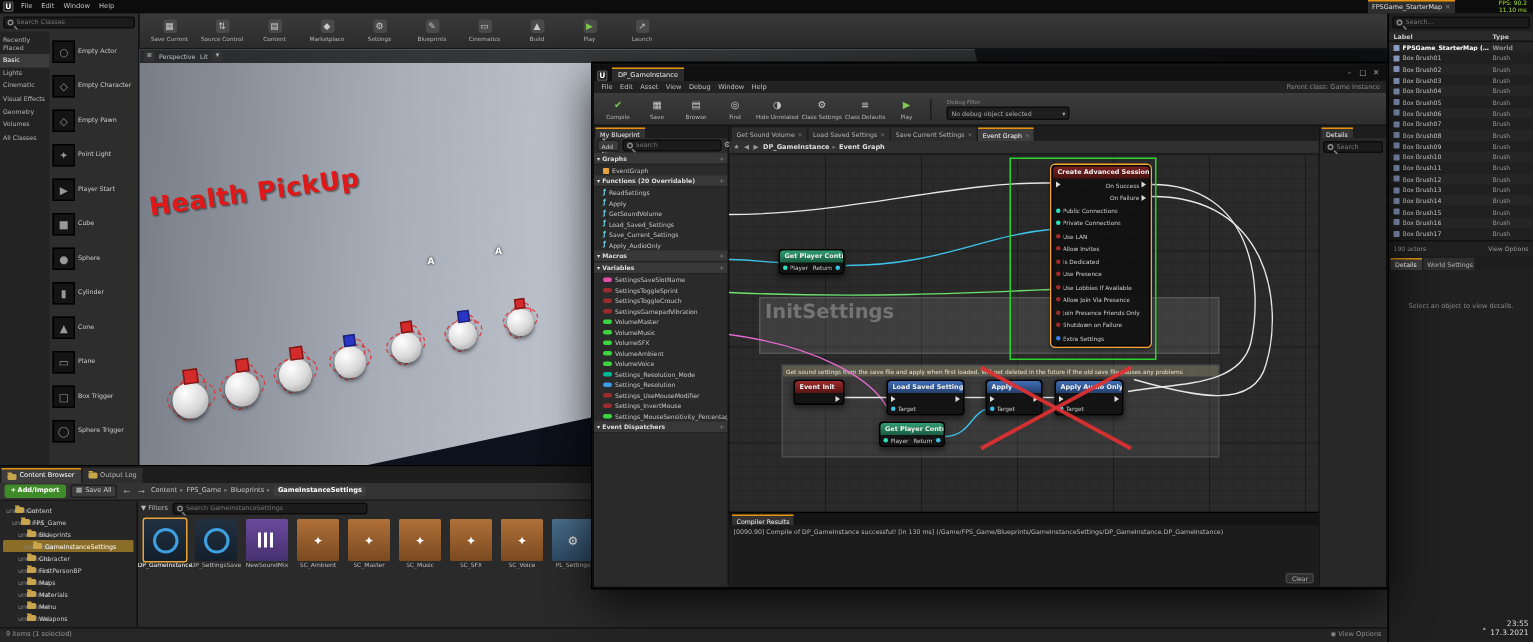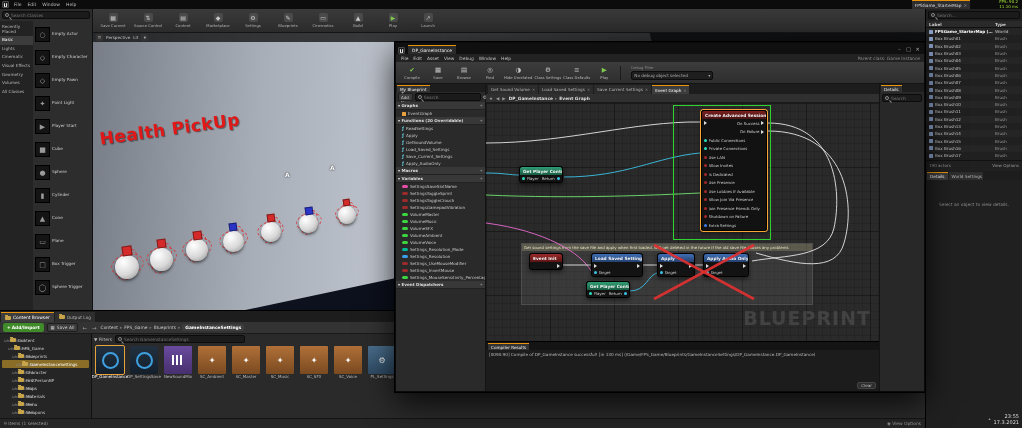--- a/index.html
+++ b/index.html
@@ -839,20 +839,23 @@
           <span>★</span>
           <span>◀</span>
           <span>▶</span>
           <span id="bp-crumbs">
               <span class="crumb">DP_GameInstance</span>
               <span class="csep">▸</span>
               <span class="crumb">Event Graph</span>
             </span>
         </div>
         <div id="canvas">
+          <div id="comment-upper">
+            <div class="ctitle">InitSettings</div>
+          </div>
           <div id="comment-lower">
             <div class="chead">Get sound settings from the save file and apply when first loaded. Will get deleted in the future if the old save file causes any problems</div>
           </div>
 
           <svg class="wires" width="395" height="240">
             <path class="w-exec" d="M0,40 C80,40 150,18 214,19"></path>
             <path class="w-exec" d="M282,20 C350,20 356,88 348,125 C341,155 300,152 266,158"></path>
             <path class="w-exec" d="M282,28 C360,28 370,100 358,140 C350,170 312,162 270,150"></path>
             <path class="w-obj" d="M0,70 C18,70 24,72 33,72"></path>
             <path class="w-obj" d="M78,74 C140,74 170,54 214,50"></path>
@@ -1058,21 +1061,20 @@
                 </span>
               <span class="pr"></span>
             </div>
           </div>
 
           <svg class="wires" width="395" height="240">
             <path class="w-x" d="M168,142 L268,196"></path>
             <path class="w-x" d="M268,142 L168,196"></path>
           </svg>
 
-          <div id="watermark">BLUEPRINT</div>
         </div>
         <div id="compiler">
           <div id="comp-tabrow">
             <span class="ptab">Compiler Results</span>
           </div>
           <div id="comp-body">
             <span>[0090.90] Compile of DP_GameInstance successful! [in 130 ms] (/Game/FPS_Game/Blueprints/GameInstanceSettings/DP_GameInstance.DP_GameInstance)</span>
             <span id="clear-btn">Clear</span>
           </div>
         </div>

